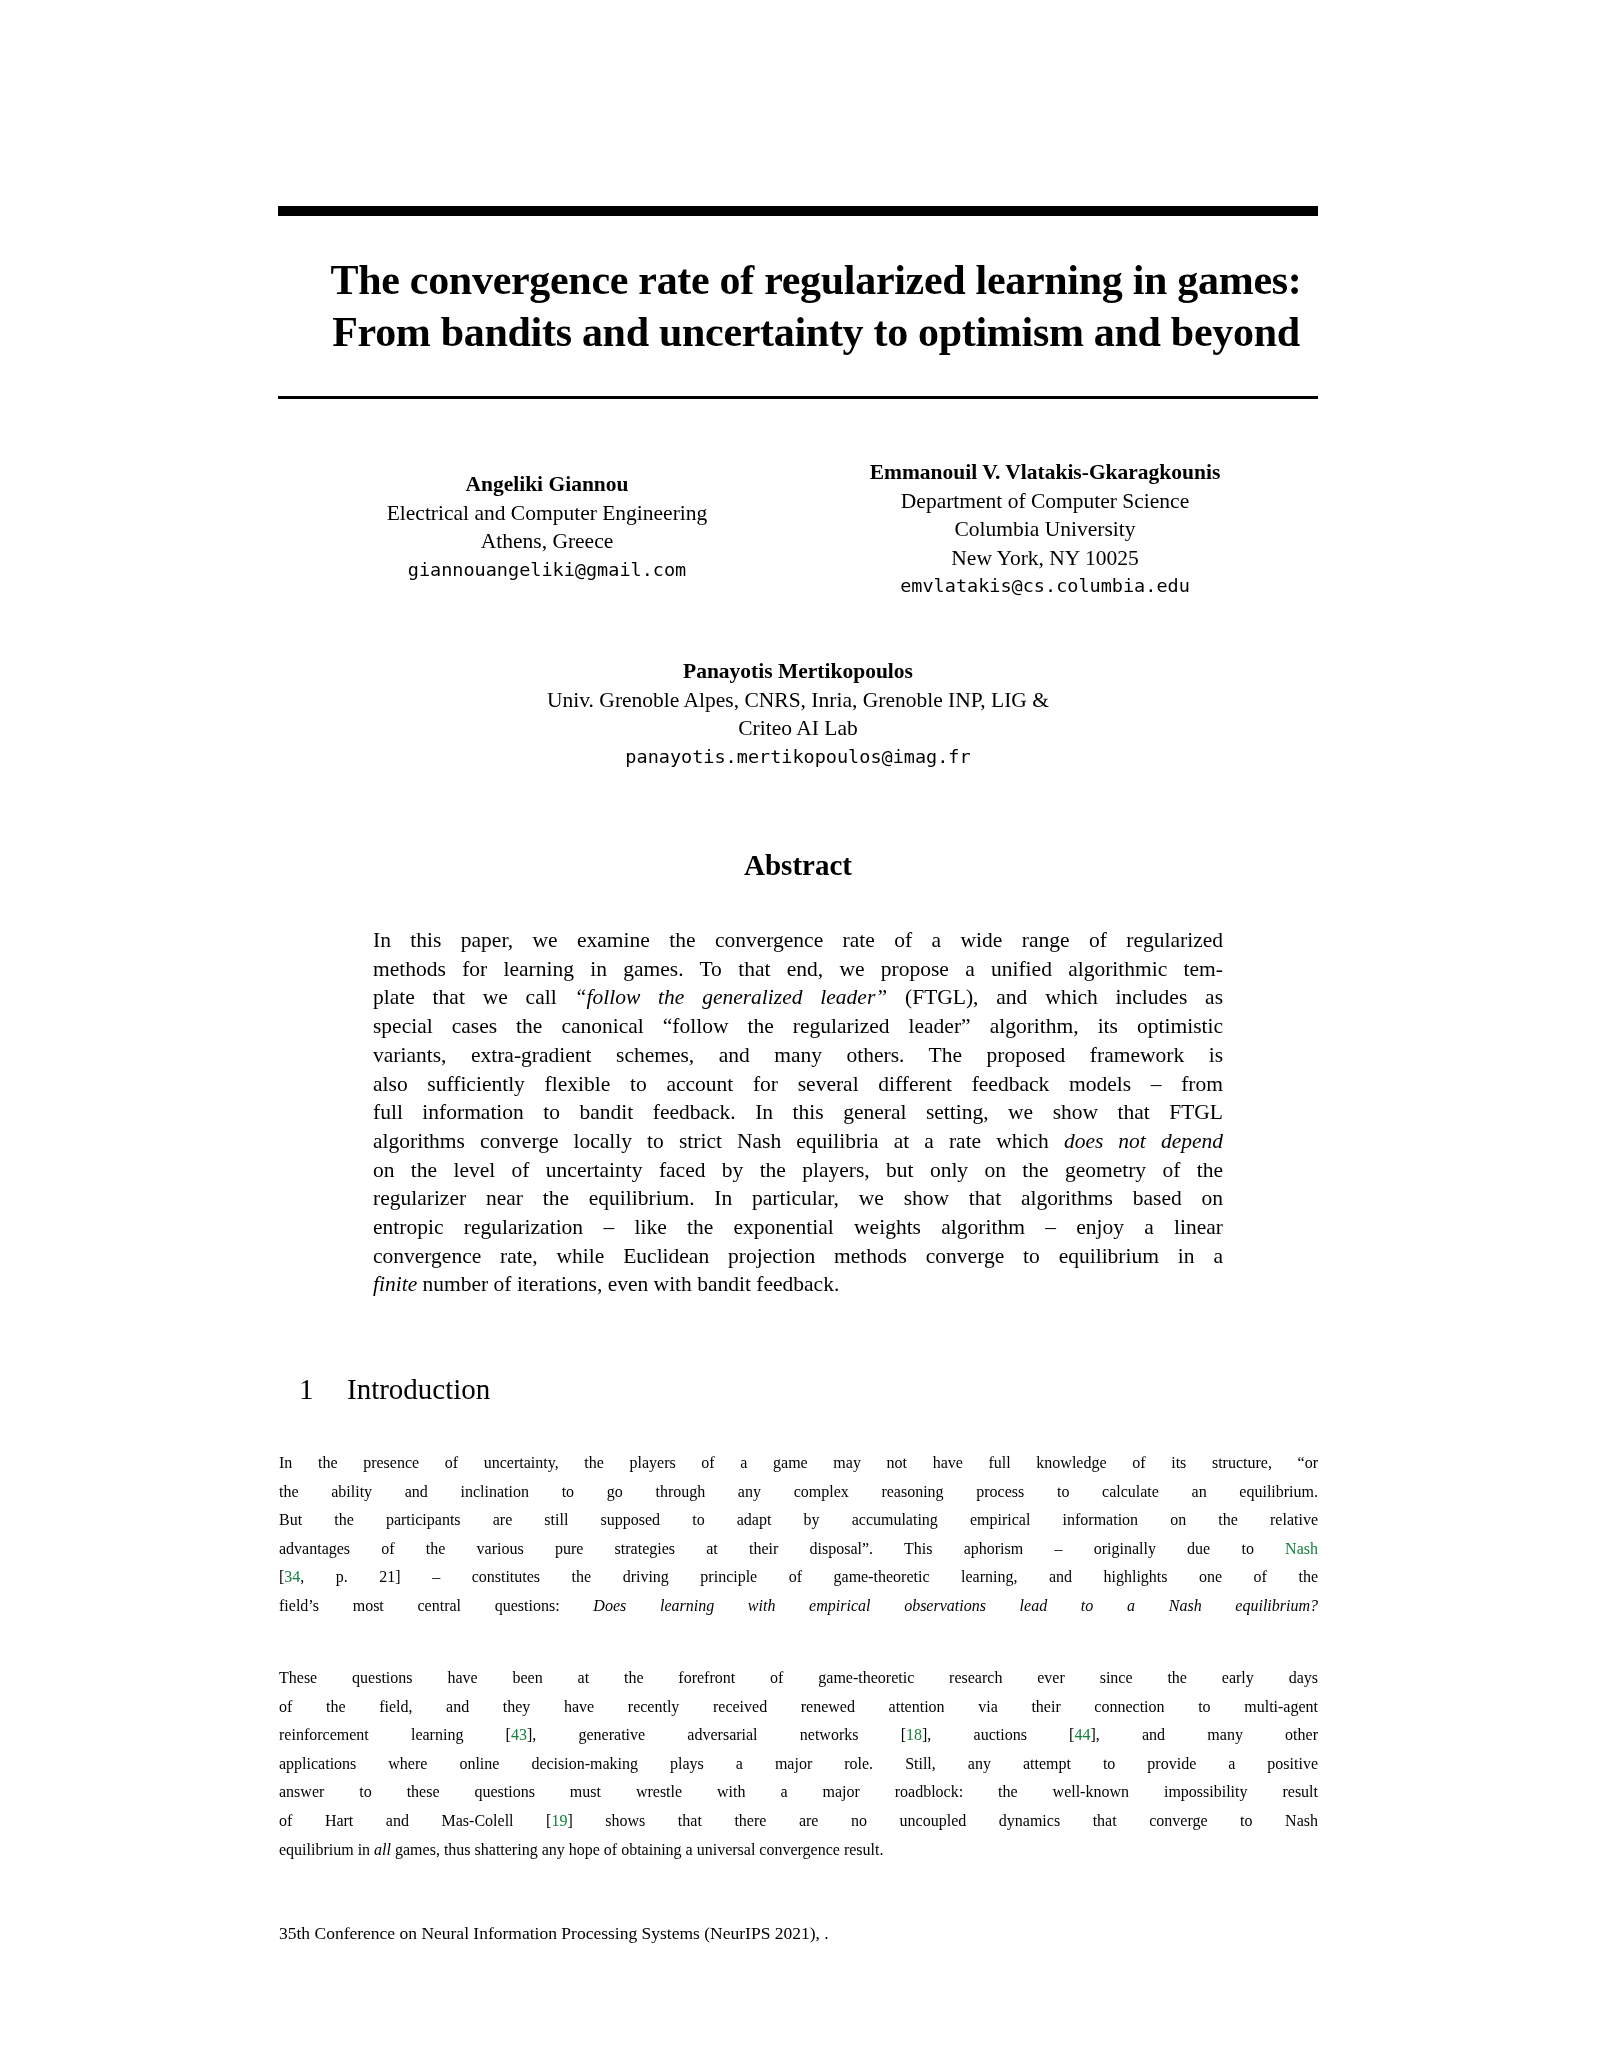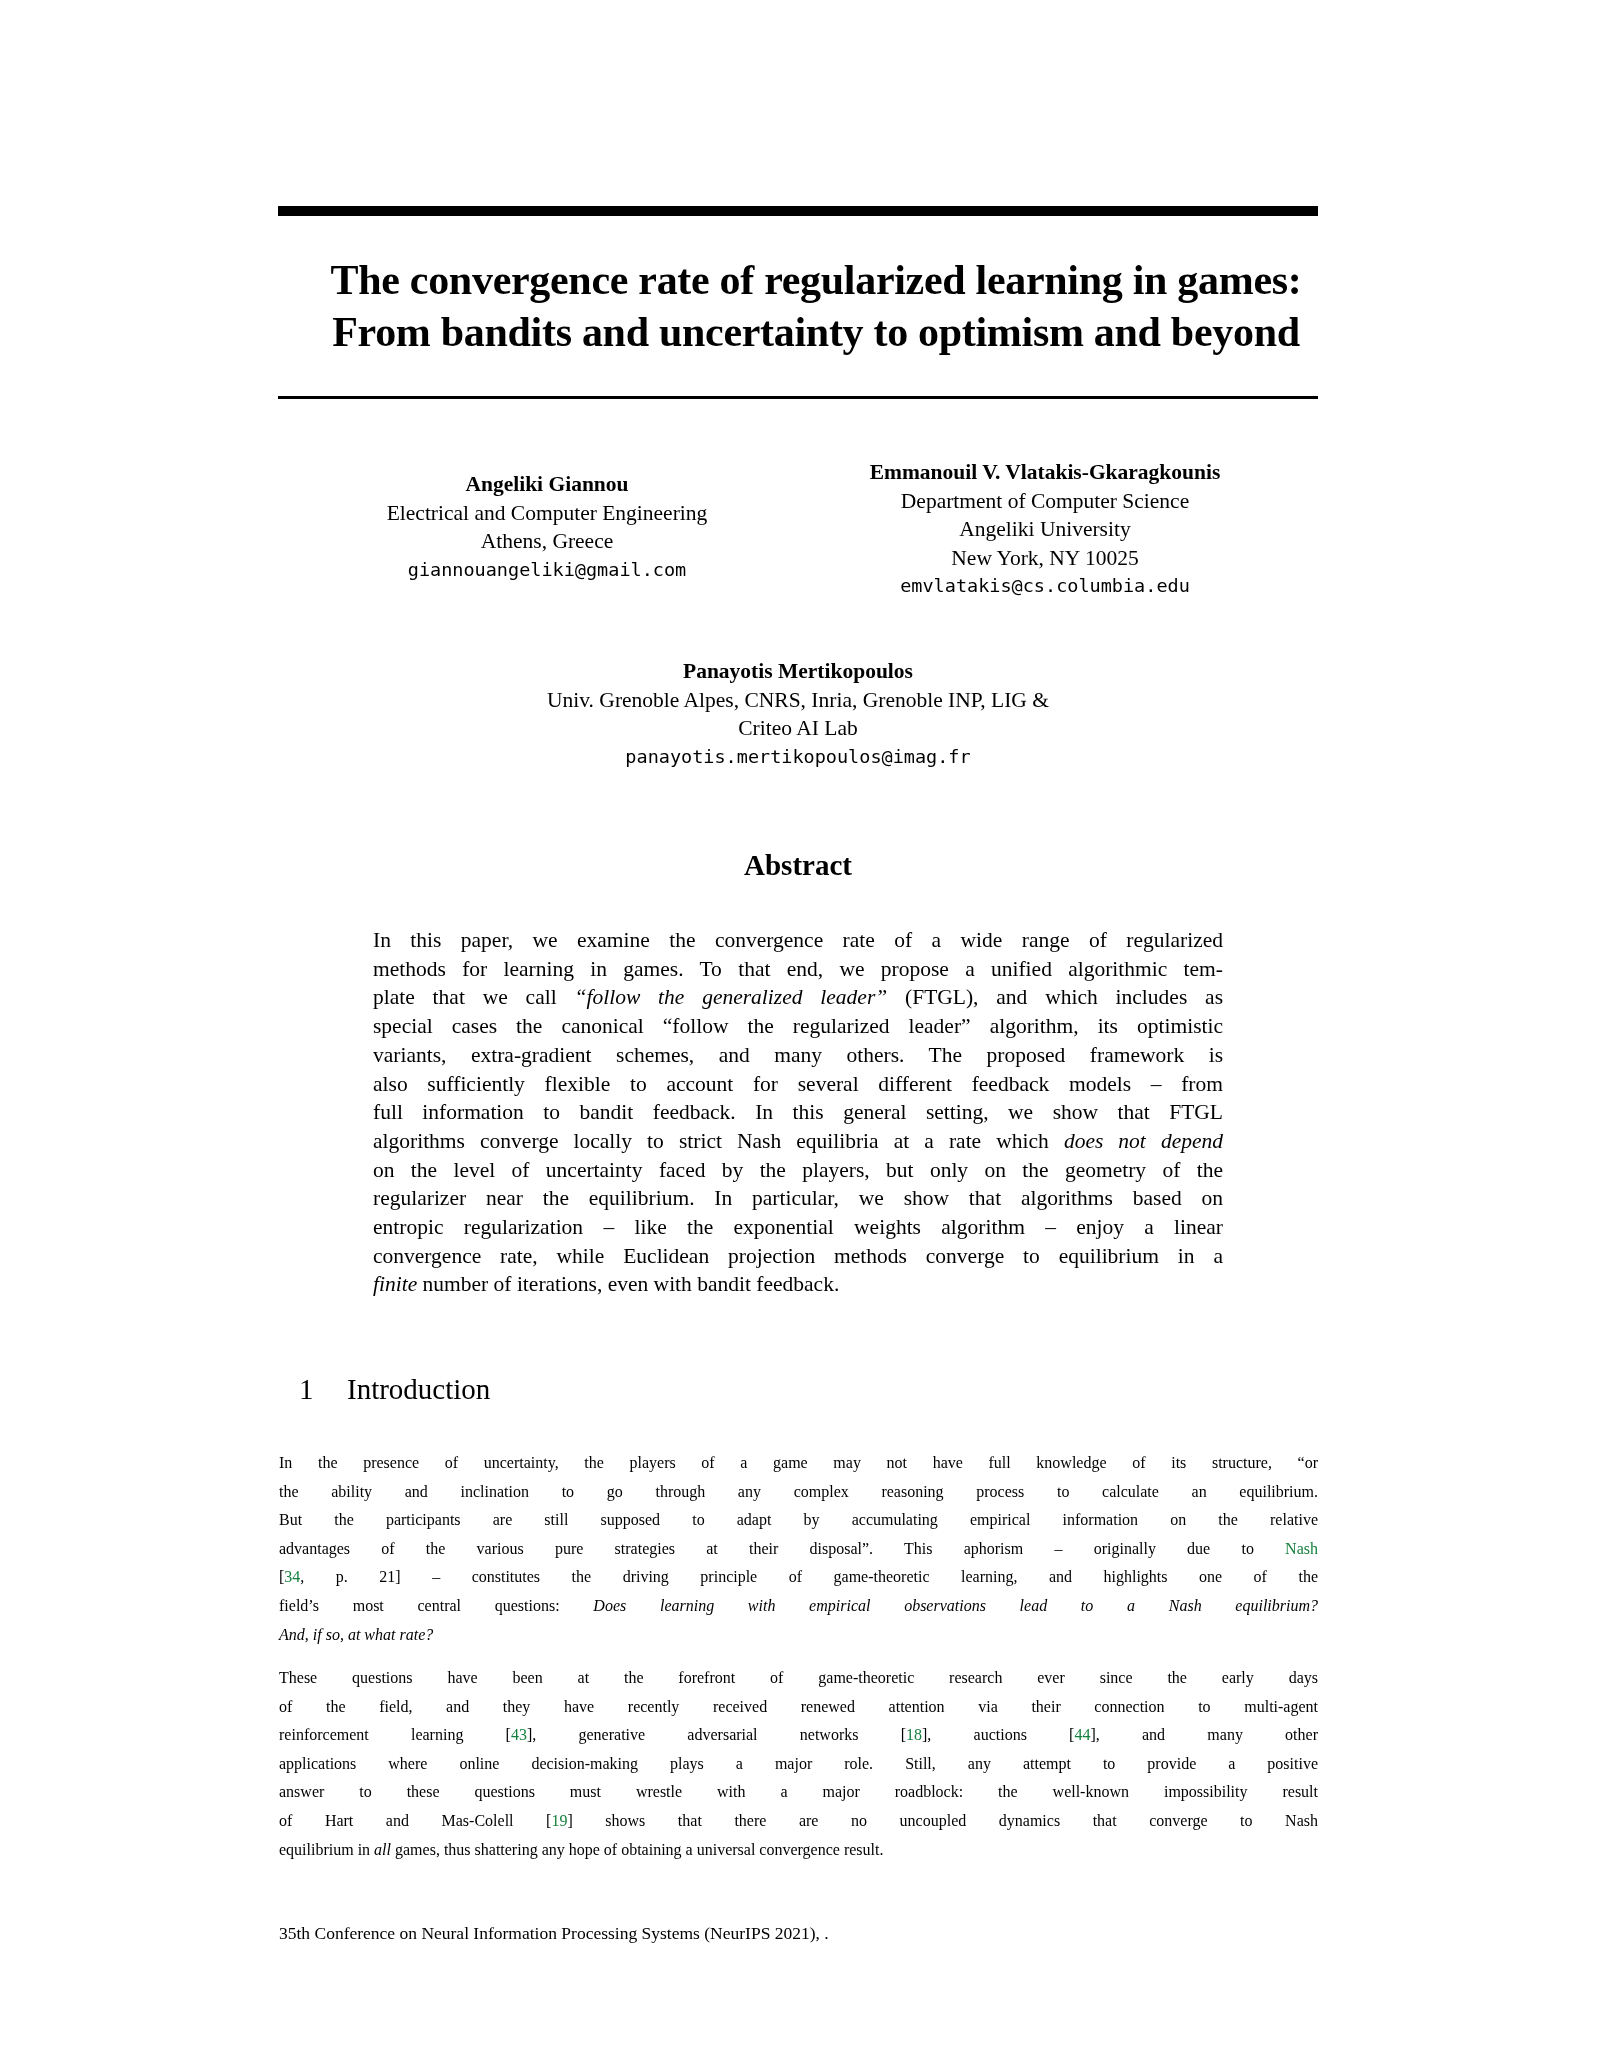--- a/index.html
+++ b/index.html
@@ -66,21 +66,21 @@
   <div class="author author-1">
     <div class="name">Angeliki Giannou</div>
     <div>Electrical and Computer Engineering</div>
     <div>Athens, Greece</div>
     <div class="email">giannouangeliki@gmail.com</div>
   </div>
 
   <div class="author author-2">
     <div class="name">Emmanouil V. Vlatakis-Gkaragkounis</div>
     <div>Department of Computer Science</div>
-    <div>Angeliki University</div>
+    <div>Columbia University</div>
     <div>New York, NY 10025</div>
     <div class="email">emvlatakis@cs.columbia.edu</div>
   </div>
 
   <div class="author author-3">
     <div class="name">Panayotis Mertikopoulos</div>
     <div>Univ. Grenoble Alpes, CNRS, Inria, Grenoble INP, LIG &amp;</div>
     <div>Criteo AI Lab</div>
     <div class="email">panayotis.mertikopoulos@imag.fr</div>
   </div>
@@ -107,21 +107,20 @@
     <span class="num">1</span><span>Introduction</span>
   </div>
 
   <div class="body-para para-1">
       <span class="line"><span>In the presence of uncertainty, the players of a game may not have full knowledge of its structure, “or</span></span>
       <span class="line"><span>the ability and inclination to go through any complex reasoning process to calculate an equilibrium.</span></span>
       <span class="line"><span>But the participants are still supposed to adapt by accumulating empirical information on the relative</span></span>
       <span class="line"><span>advantages of the various pure strategies at their disposal”. This aphorism – originally due to </span><a class="cite">Nash</a></span>
       <span class="line"><span>[</span><a class="cite">34</a><span>, p. 21] – constitutes the driving principle of game-theoretic learning, and highlights one of the</span></span>
       <span class="line"><span>field’s most central questions: </span><em>Does learning with empirical observations lead to a Nash equilibrium?</em></span>
-      <span class="line last"><em>And, if so, at what rate?</em></span>
     </div>
   <div class="body-para para-2">
       <span class="line"><span>These questions have been at the forefront of game-theoretic research ever since the early days</span></span>
       <span class="line"><span>of the field, and they have recently received renewed attention via their connection to multi-agent</span></span>
       <span class="line"><span>reinforcement learning [</span><a class="cite">43</a><span>], generative adversarial networks [</span><a class="cite">18</a><span>], auctions [</span><a class="cite">44</a><span>], and many other</span></span>
       <span class="line"><span>applications where online decision-making plays a major role. Still, any attempt to provide a positive</span></span>
       <span class="line"><span>answer to these questions must wrestle with a major roadblock: the well-known impossibility result</span></span>
       <span class="line"><span>of Hart and Mas-Colell [</span><a class="cite">19</a><span>] shows that there are no uncoupled dynamics that converge to Nash</span></span>
       <span class="line last"><span>equilibrium in </span><em>all</em><span> games, thus shattering any hope of obtaining a universal convergence result.</span></span>
     </div>

